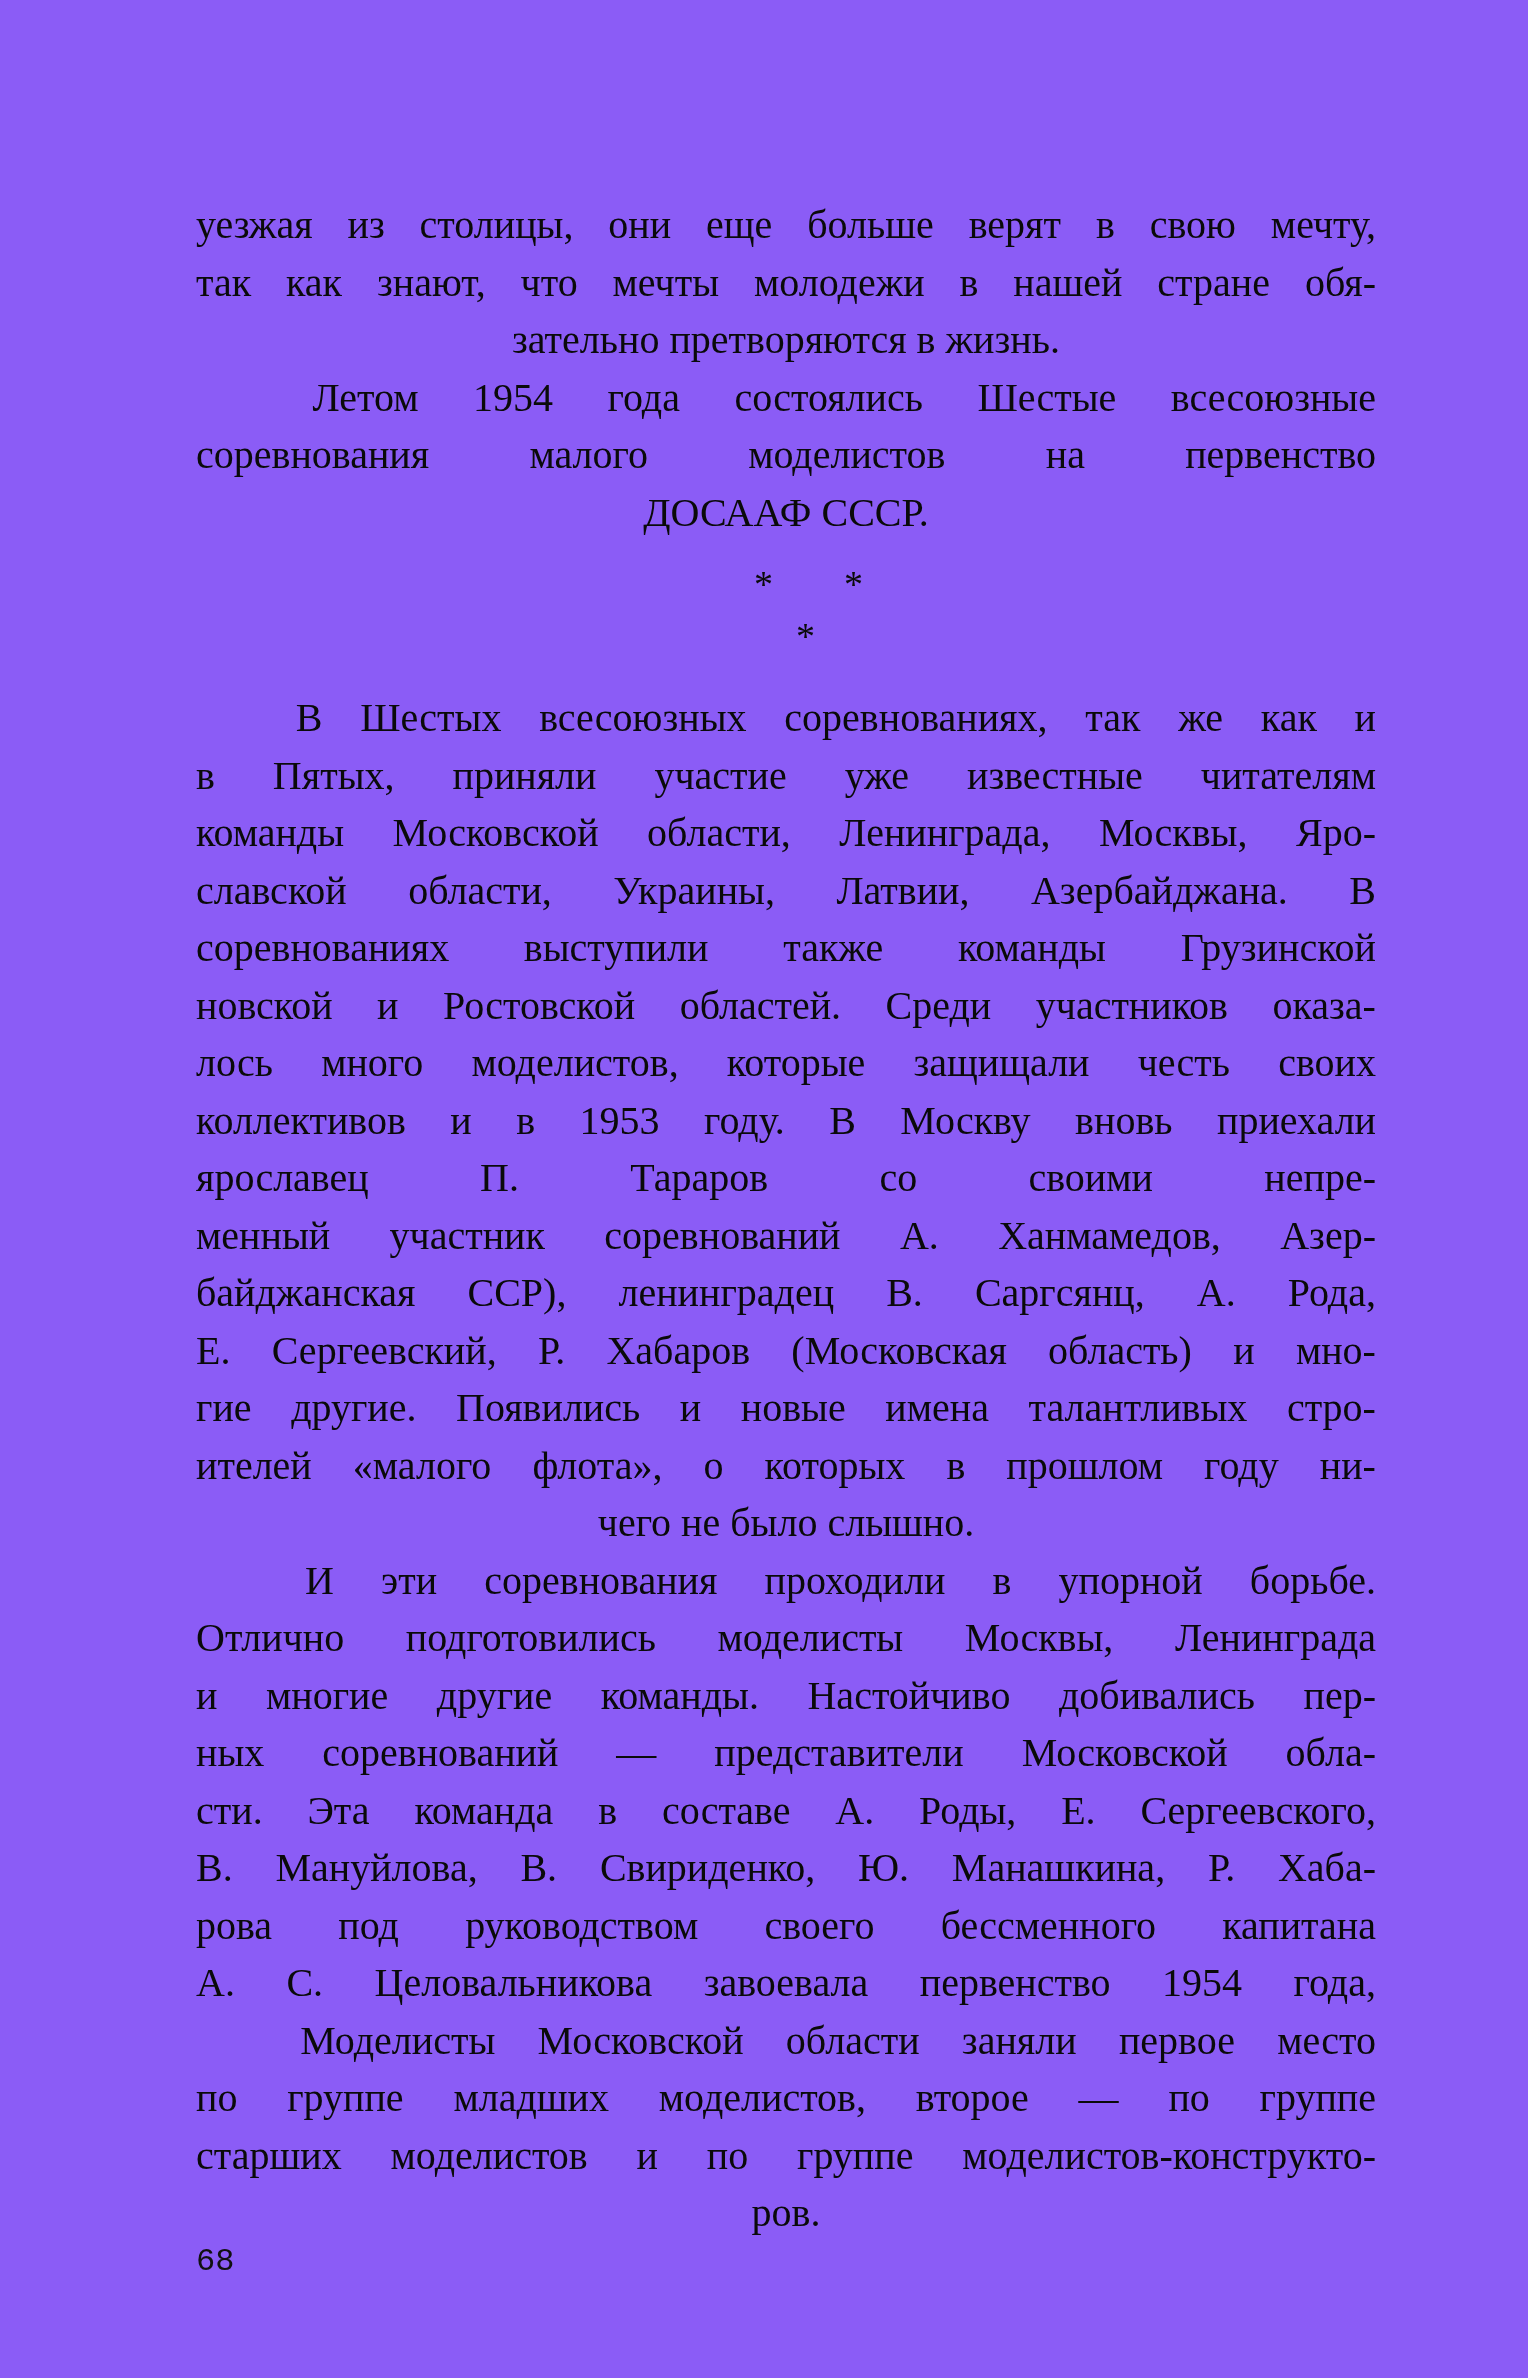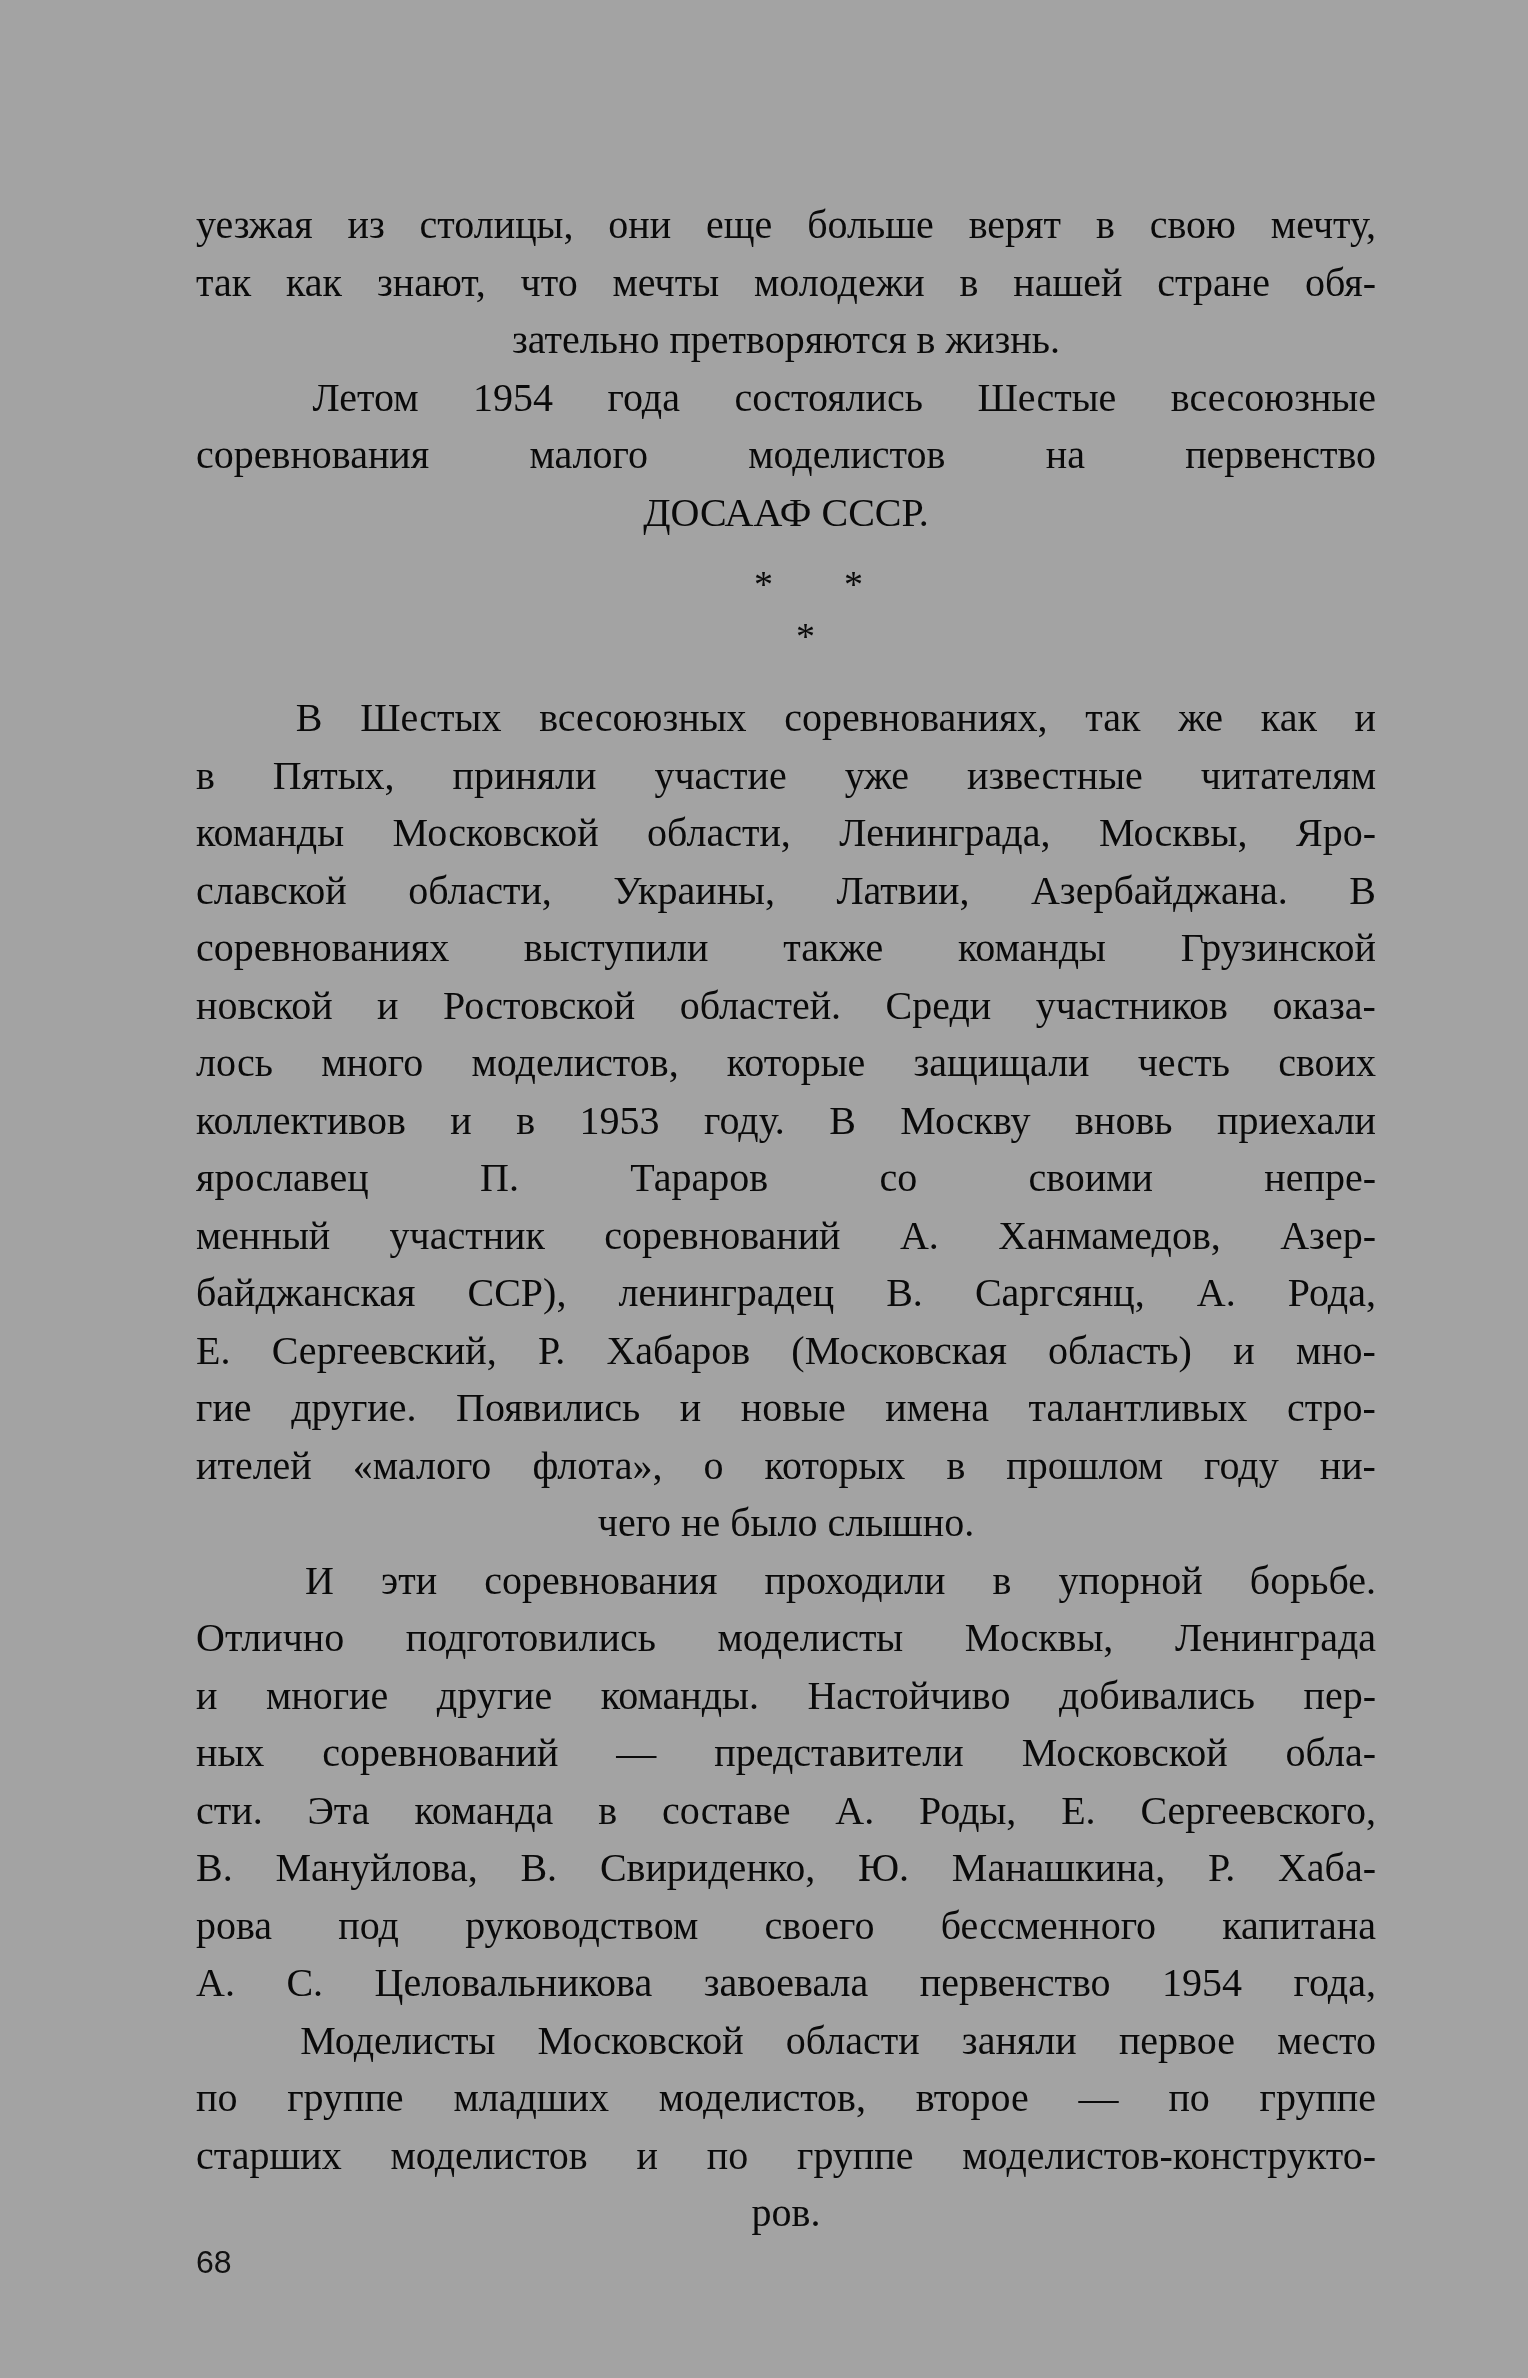--- a/index.html
+++ b/index.html
@@ -4,21 +4,21 @@
 <style>
   html, body {
     margin: 0;
     padding: 0;
     background: #ffffff;
   }
   .page {
     position: relative;
     width: 1528px;
     height: 2378px;
-    background: #a3a3a3;
+    background: #8b5cf6;
     overflow: hidden;
     font-family: "Liberation Serif", "DejaVu Serif", serif;
     color: #0a0a0a;
   }
   .text-block {
     position: absolute;
     left: 196px;
     top: 196px;
     width: 1180px;
   }
@@ -56,21 +56,21 @@
   }
   .star-left  { left: 558px; top: 14px; }
   .star-right { left: 648px; top: 14px; }
   .star-mid   { left: 600px; top: 66px; }
   .page-number {
     position: absolute;
     left: 196px;
     top: 2246px;
     font-size: 32px;
     line-height: 1;
-    font-family: Liberation Sans, sans-serif;
+    font-family: Liberation Mono, monospace;
     color: #111111;
   }
 </style>
 </head>
 <body>
 
 <div class="page">
 
   <div class="text-block">
 

